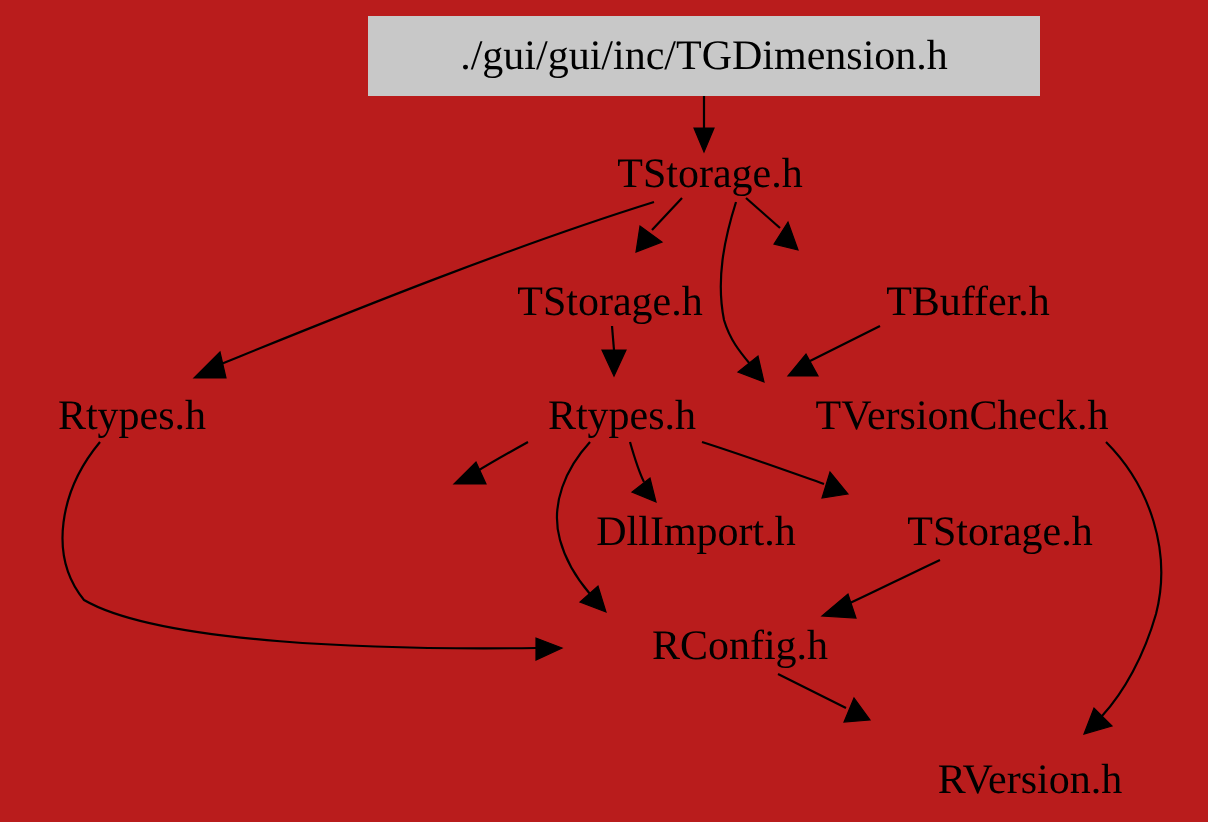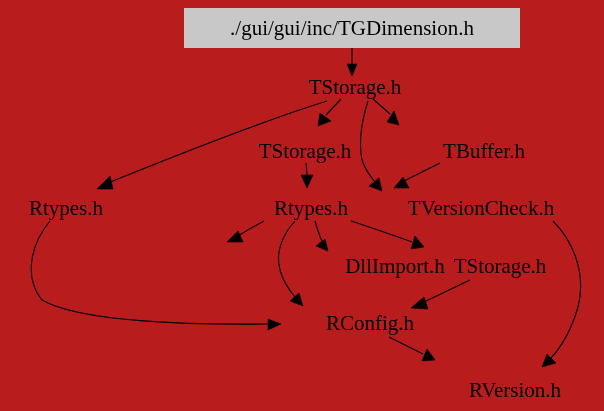--- a/index.html
+++ b/index.html
@@ -151,21 +151,21 @@
 
   <div class="node-label" style="left:452px; top:151px;margin-left:32px;">TBuffer.h</div>
 
   <div class="node-label" style="left:66px; top:208px;">Rtypes.h</div>
 
   <div class="node-label" style="left:311px; top:208px;">Rtypes.h</div>
 
   <div class="node-label" style="left:481px; top:208px;">TVersionCheck.h</div>
 
 
-  <div class="node-label" style="left:348px; top:266px;margin-left:47px;">DllImport.h</div>
+  <div class="node-label" style="left:348px; top:266px;">DllImport.h</div>
 
   <div class="node-label" style="left:500px; top:266px;">TStorage.h</div>
 
   <div class="node-label" style="left:346px; top:323px;margin-left:24px;">RConfig.h</div>
 
   <div class="node-label" style="left:515px; top:390px;">RVersion.h</div>
 
 </div>
 
 </body></html>

